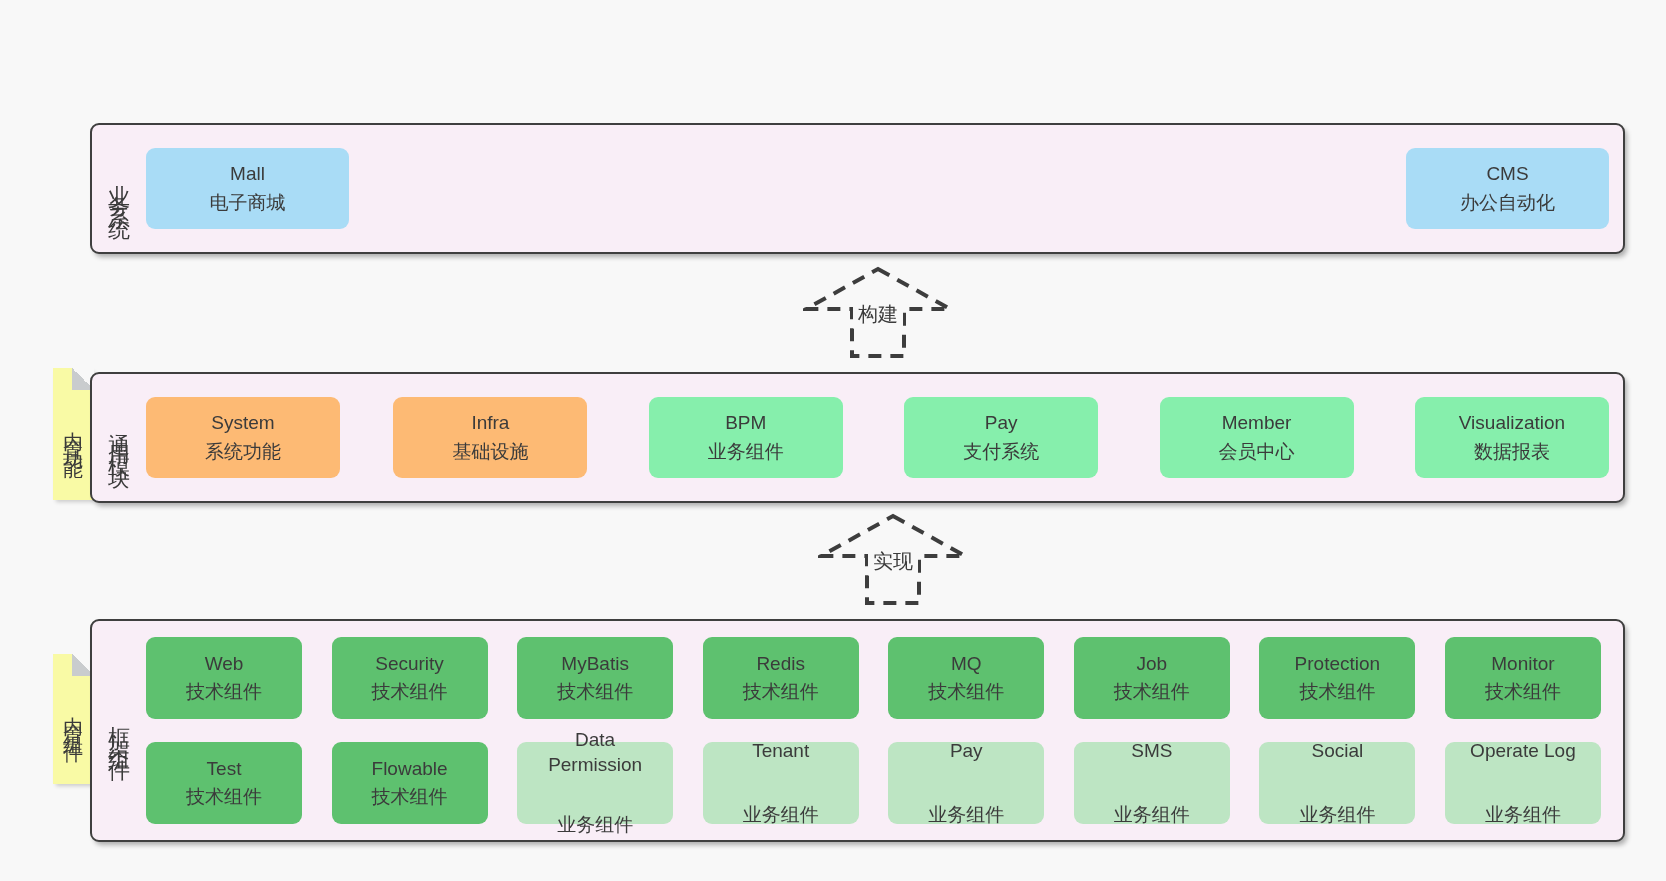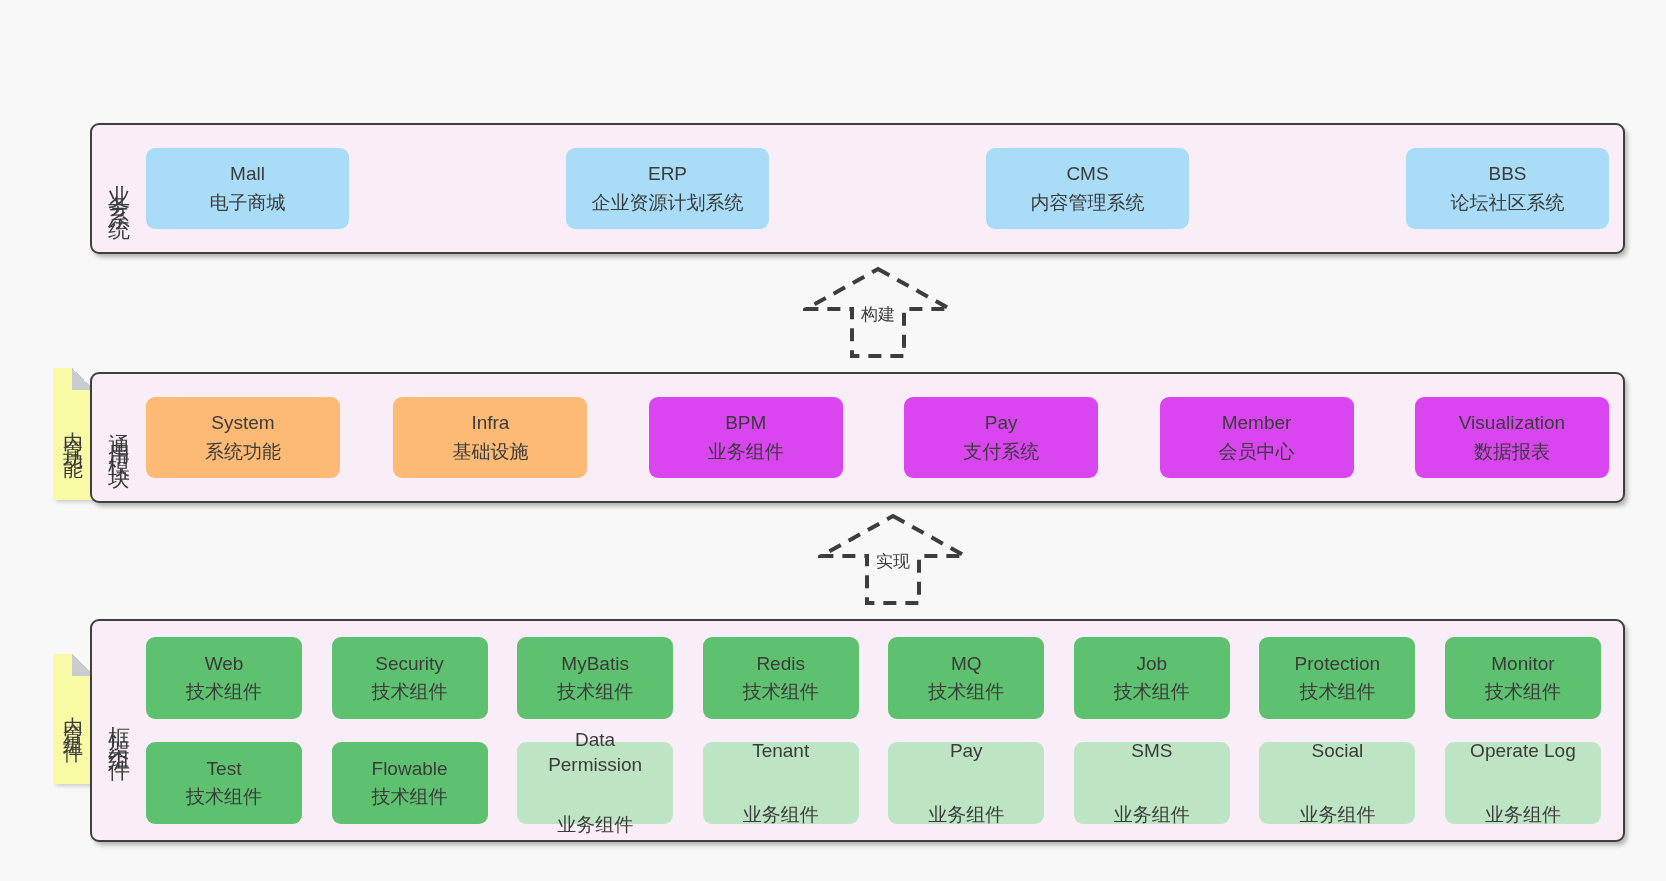--- a/index.html
+++ b/index.html
@@ -20,42 +20,42 @@
   .rows{flex:1;display:flex;flex-direction:column;justify-content:center;gap:23px;padding:0 22px 0 0;}
   .rows .boxes-row{display:flex;align-items:center;justify-content:space-between;}
 
   .box{border-radius:9px;display:flex;flex-direction:column;align-items:center;justify-content:center;
        text-align:center;font-size:19px;line-height:1.5;color:#3b3b3b;box-sizing:border-box;padding:2px 8px;}
   .layer-business .box{width:203px;height:81px;}
   .layer-modules  .box{width:194px;height:81px;}
   .layer-components .box{width:156px;height:82px;}
   .blue{background:#a9dcf6;text-align:right;}
   .red{background:#fdba74;}
-  .pink{background:#d946ef;margin-left:8px;}
+  .pink{background:#86efac;margin-left:8px;}
   .green{background:#5ec16f;}
   .green-light{background:#bde5c3;gap:36px;}
   .wrap3{line-height:1.3;}
   .wrap3 .t{max-width:112px;}
 
   
   .tab{position:absolute;left:53px;width:41px;background:#f9faa5;z-index:1;
        display:flex;align-items:center;justify-content:center;box-shadow:2px 3px 4px -1px rgba(0,0,0,0.18);}
   .tab-modules{top:368px;height:132px;}
   .tab-components{top:654px;height:130px;}
   .tab .vtext{font-size:20px;letter-spacing:9px;}
   .fold{position:absolute;top:0;right:0;width:22px;height:22px;
         background:linear-gradient(to bottom left,#f8f8f8 0%,#f8f8f8 50%,#c9ccce 50%,#c9ccce 100%);}
 
   
   .arrow{position:absolute;width:150px;height:94px;z-index:0;}
   .arrow-build{left:803px;top:266px;}
   .arrow-implement{left:818px;top:513px;}
   .arrow svg{display:block;}
   .arrow-label{position:absolute;left:50%;top:48px;transform:translate(-50%,-50%);
-               background:#f8f8f8;padding:1px 5px;font-size:17px;color:#3c3c3c;white-space:nowrap;}
+               background:#f8f8f8;padding:1px 5px;font-size:20px;color:#3c3c3c;white-space:nowrap;}
 </style>
 </head>
 <body>
 
 <div class="canvas">
 
   <div class="tab tab-modules">
     <span class="vtext">内置功能</span>
     <span class="fold"></span>
   </div>
@@ -80,30 +80,22 @@
   <div class="layer layer-business">
     <div class="layer-label">
       <span class="vtext">业务系统</span>
     </div>
     <div class="boxes">
       <div class="box blue">
         <div class="t">Mall</div>
         <div class="s">电子商城</div>
       </div>
       <div class="box blue">
-        <div class="t">ERP</div>
-        <div class="s">企业资源计划系统</div>
-      </div>
-      <div class="box blue">
         <div class="t">CMS</div>
-        <div class="s">内容管理系统</div>
-      </div>
-      <div class="box blue">
-        <div class="t">BBS</div>
-        <div class="s">论坛社区系统</div>
+        <div class="s">办公自动化</div>
       </div>
     </div>
   </div>
 
   <div class="layer layer-modules">
     <div class="layer-label">
       <span class="vtext">通用模块</span>
     </div>
     <div class="boxes">
       <div class="box red">

